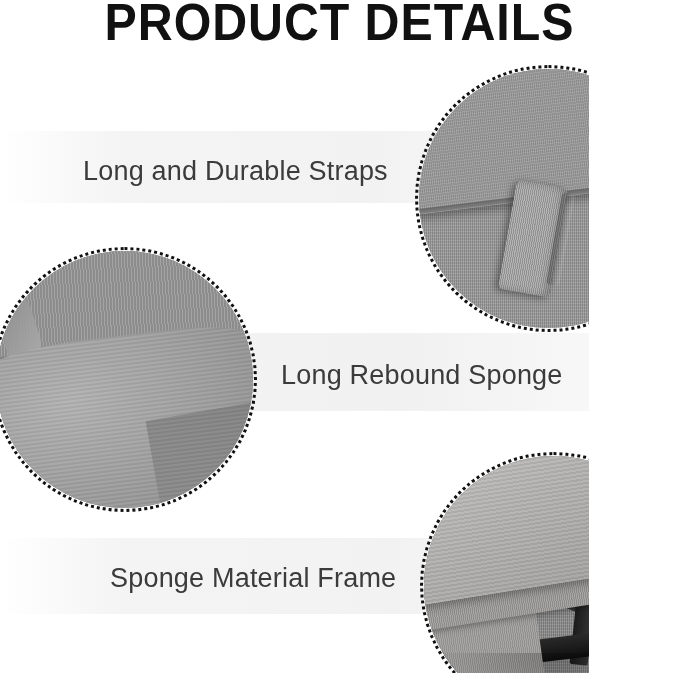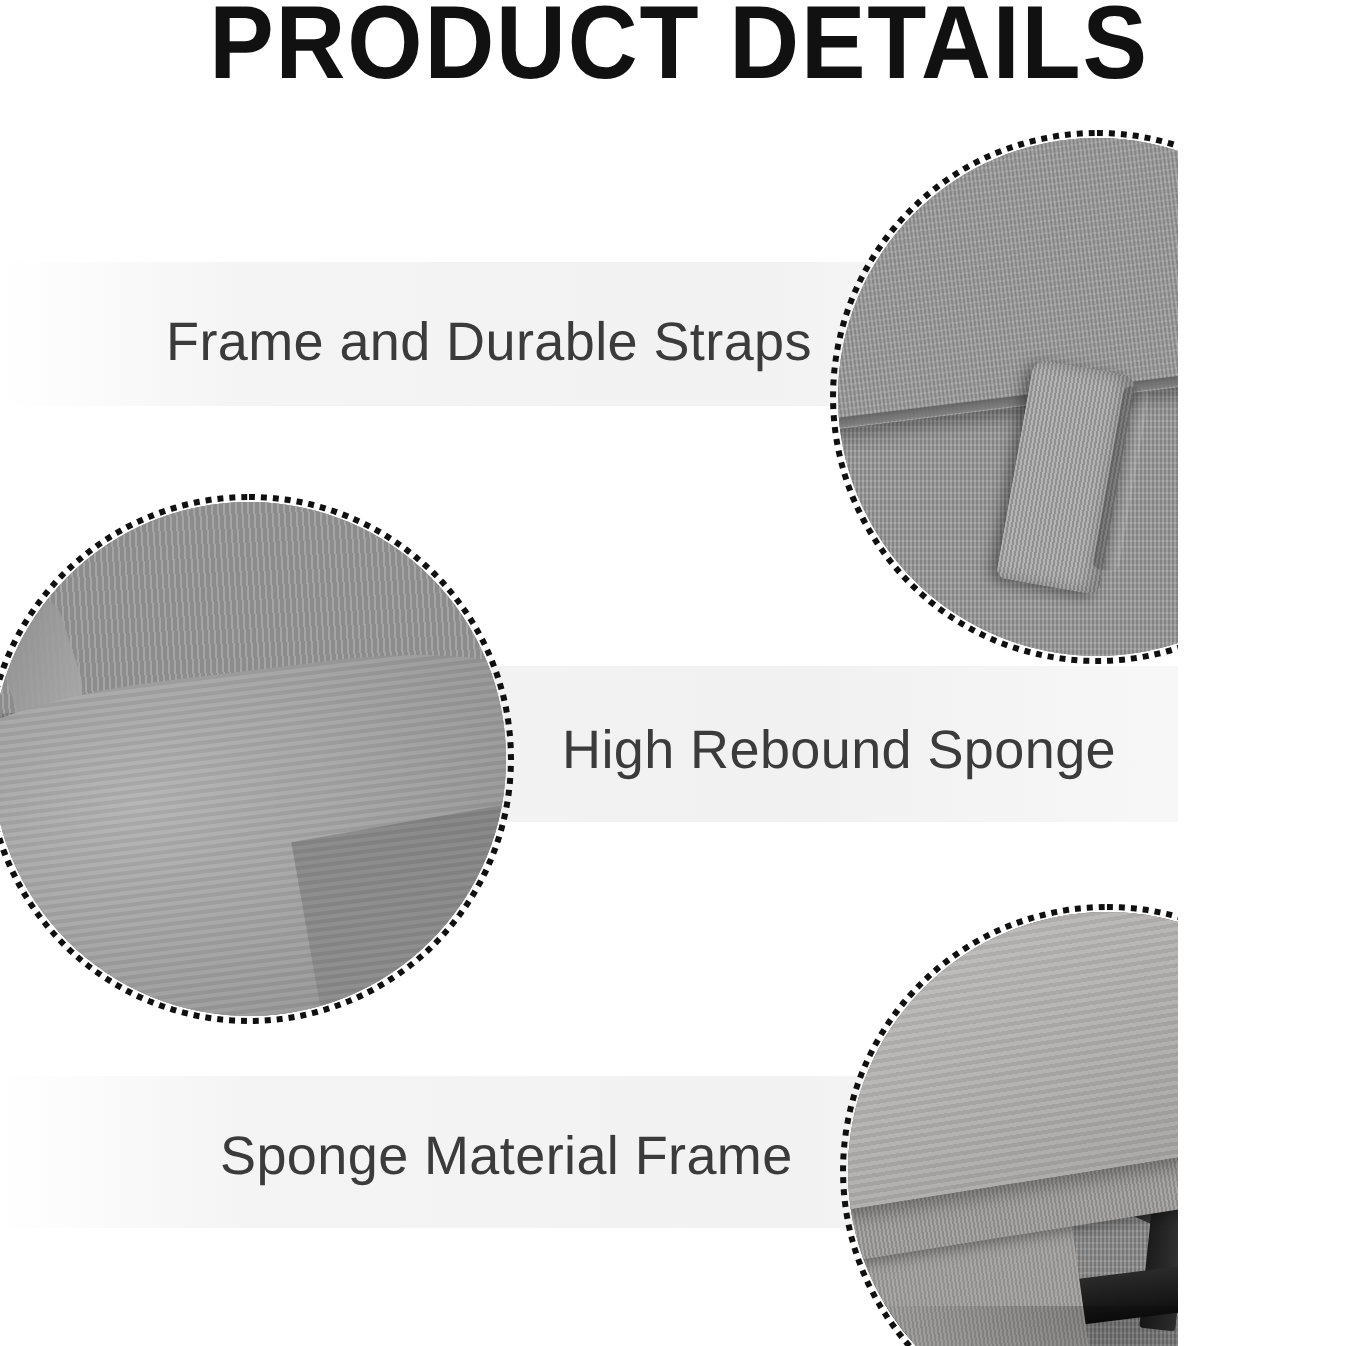--- a/index.html
+++ b/index.html
@@ -238,17 +238,17 @@
     <div class="f-metal-leg-a"></div>
     <div class="f-metal-leg-b"></div>
     <div class="f-metal-rail"></div>
     <div class="f-skirt"></div>
     <div class="f-side"></div>
     <div class="f-top"></div>
     <div class="f-shadow"></div>
   </div>
   <div class="dots dots-frame"></div>
 
-  <div class="caption cap-1">Frame and Durable Straps</div>
-  <div class="caption cap-2">High Rebound Sponge</div>
+  <div class="caption cap-1">Long and Durable Straps</div>
+  <div class="caption cap-2">Long Rebound Sponge</div>
   <div class="caption cap-3">Sponge Material Frame</div>
 
 </div>
 
 </body></html>

